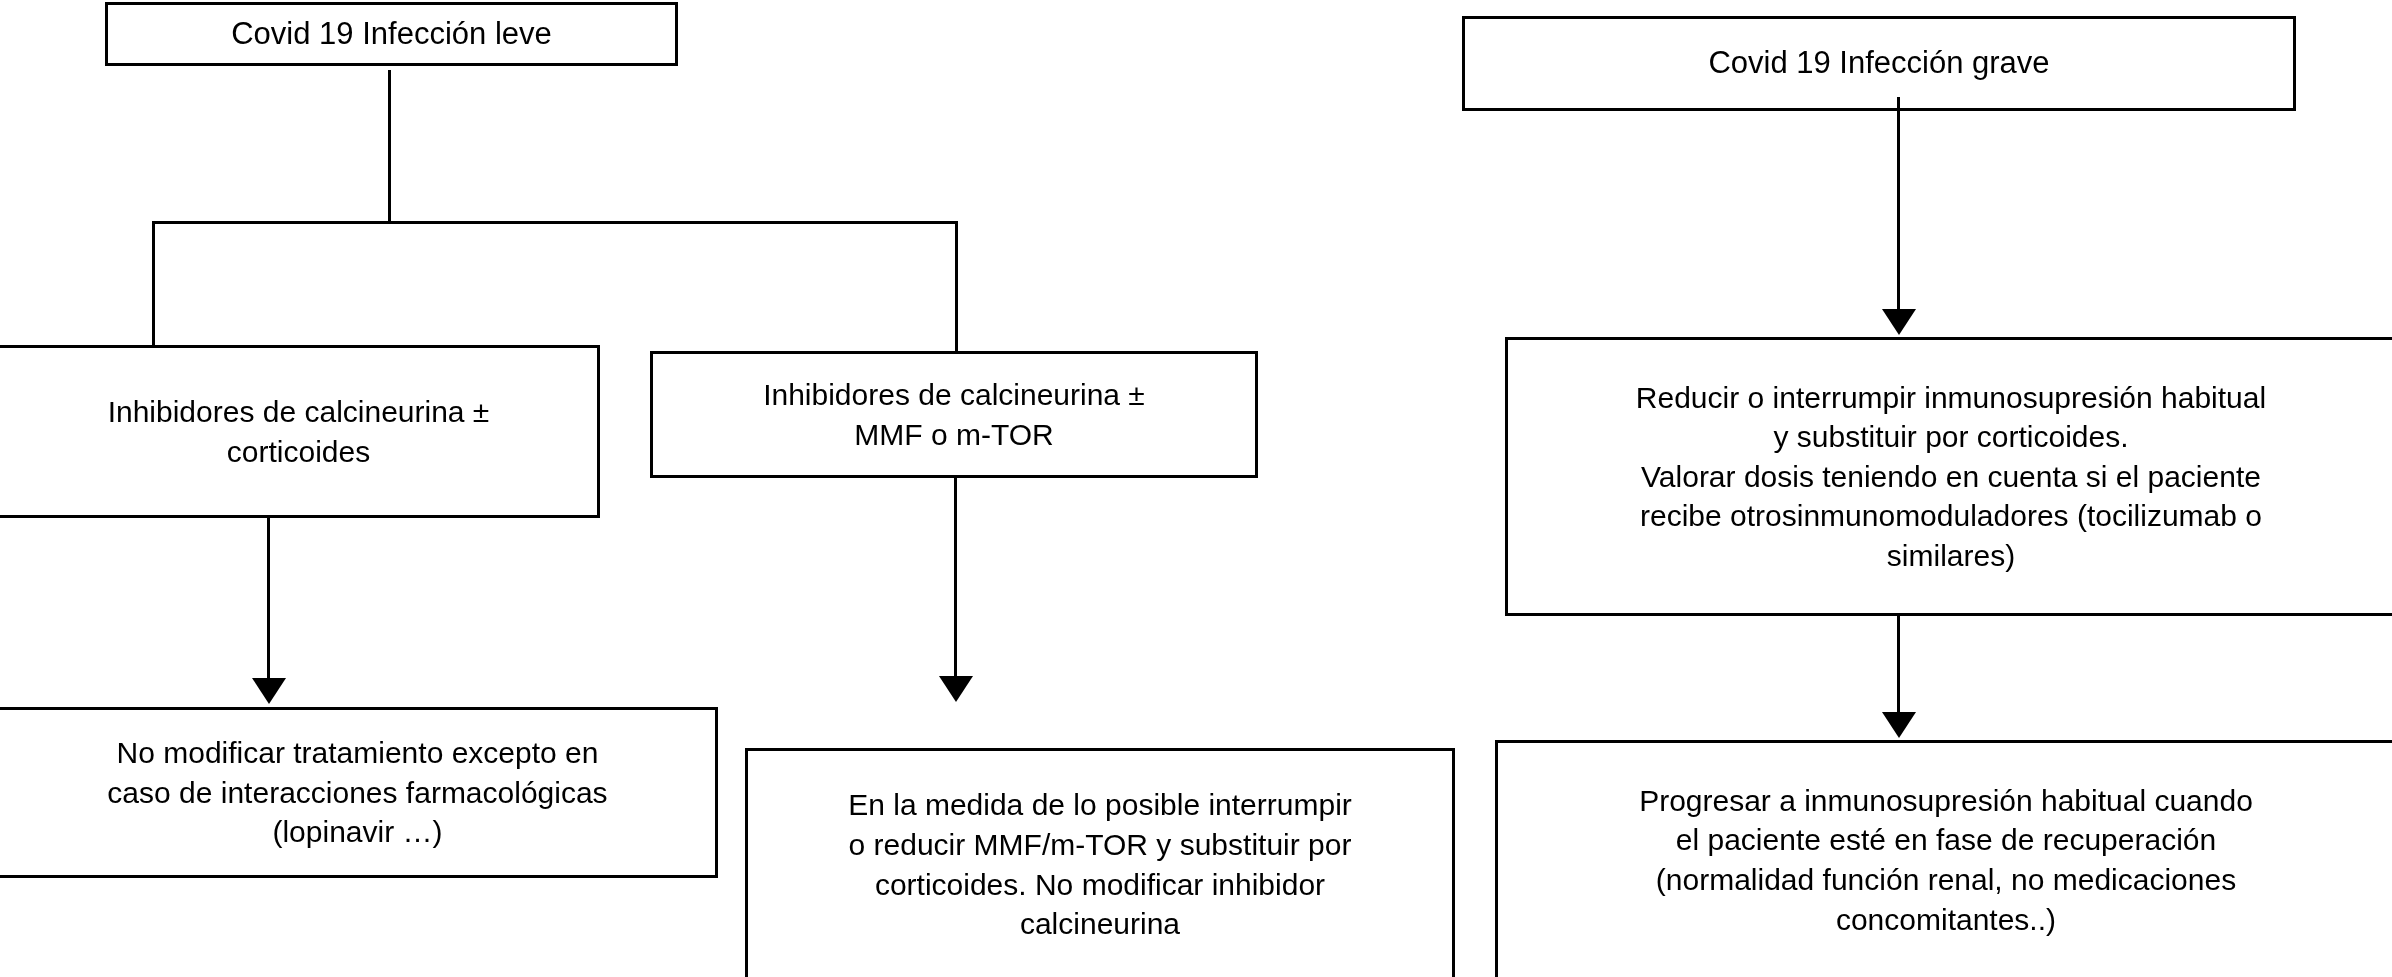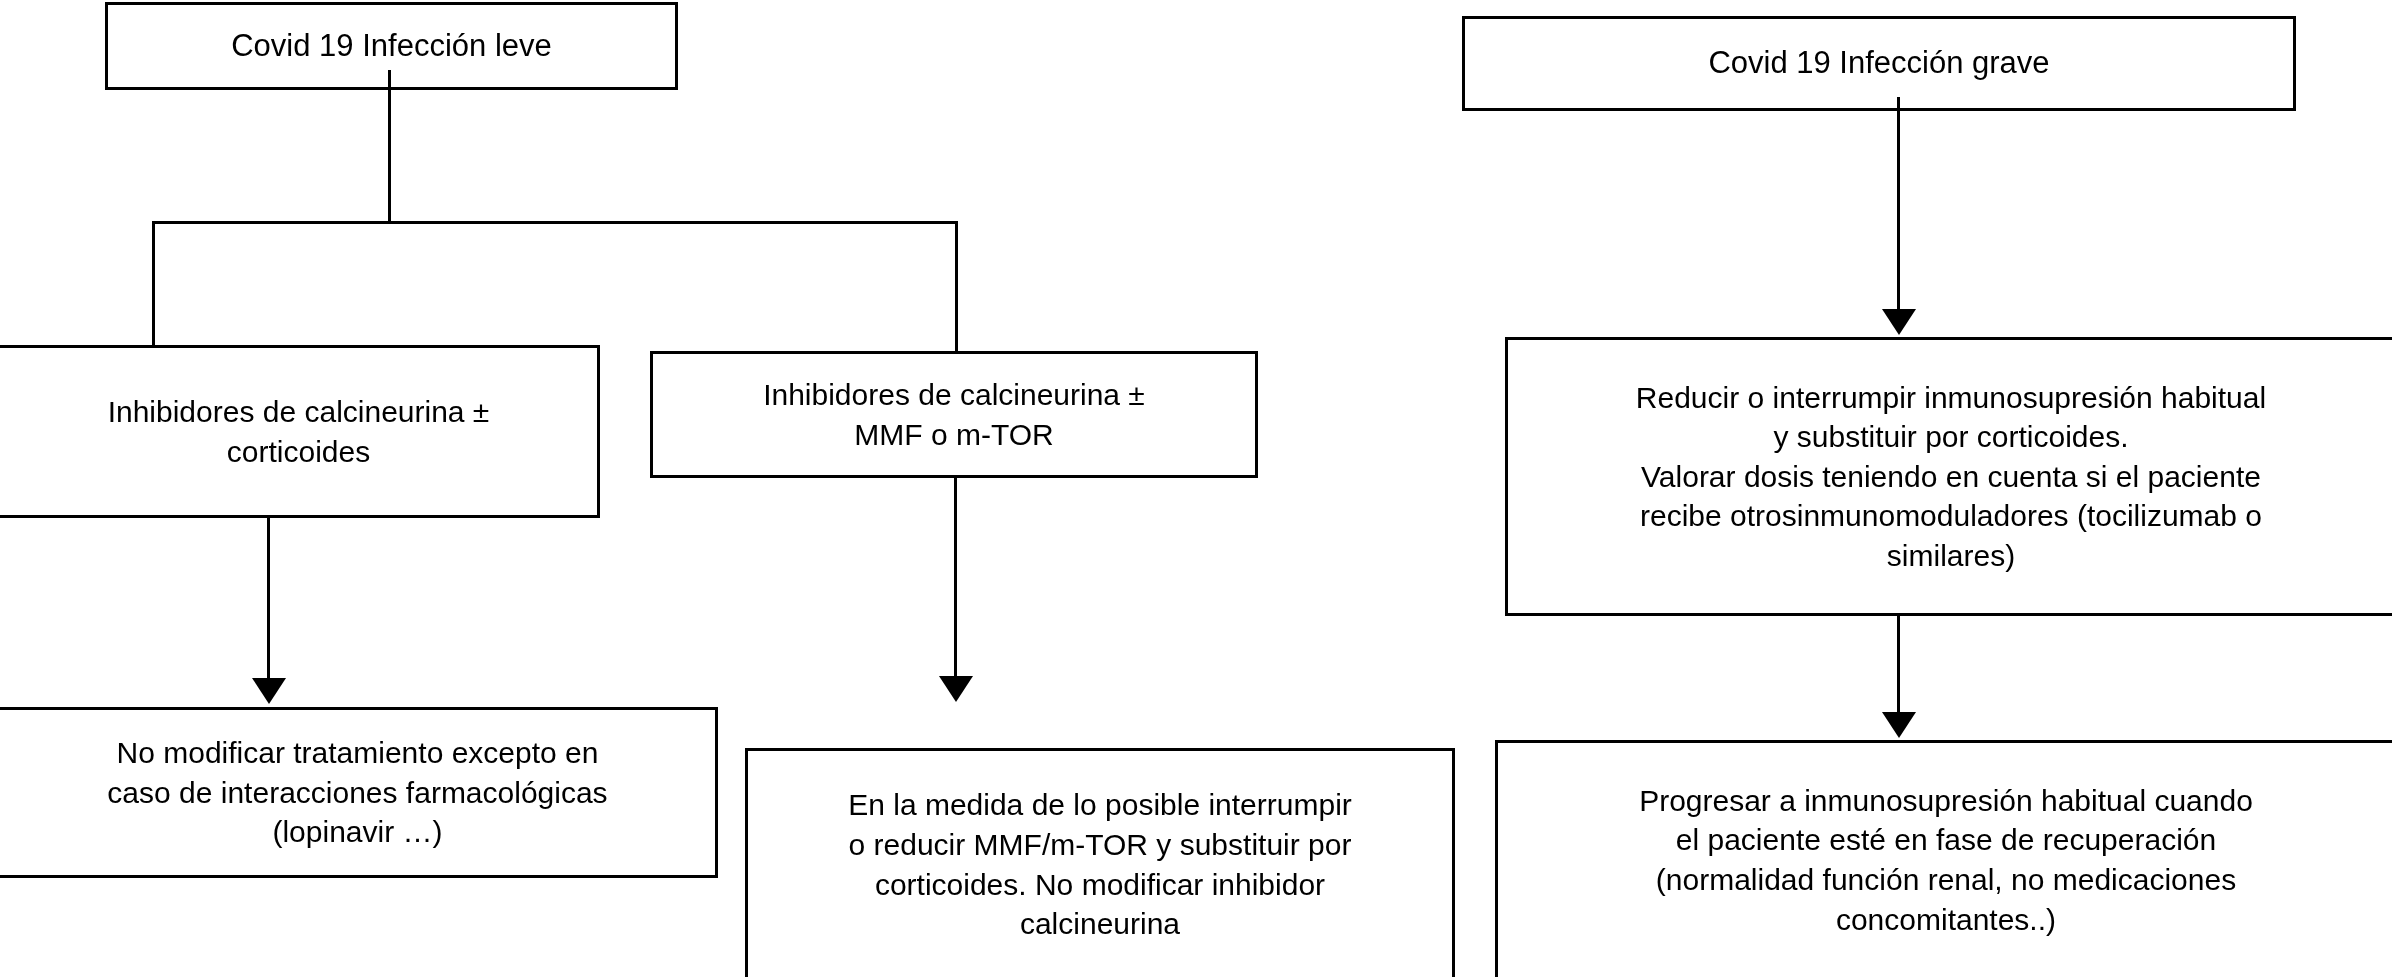--- a/index.html
+++ b/index.html
@@ -56,21 +56,21 @@
     border-left: 17px solid transparent;
     border-right: 17px solid transparent;
     border-top: 26px solid #000000;
   }
 </style>
 </head>
 <body>
 
 <div id="canvas">
 
-  <div class="node" style="left:105px; top:2px; width:573px; height:88px; font-size:31px;">Covid 19 Infección leve</div>
+  <div class="node" style="left:105px; top:2px; width:573px; height:64px; font-size:31px;">Covid 19 Infección leve</div>
 
   <div class="vline" style="left:388px; top:70px; height:153px;"></div>
 
   <div class="hline" style="left:152px; top:221px; width:806px;"></div>
 
   <div class="vline" style="left:152px; top:221px; height:125px;"></div>
 
   <div class="vline" style="left:955px; top:221px; height:130px;"></div>
 
   <div class="node tight" style="left:-3px; top:345px; width:603px; height:173px;">Inhibidores de calcineurina ±

